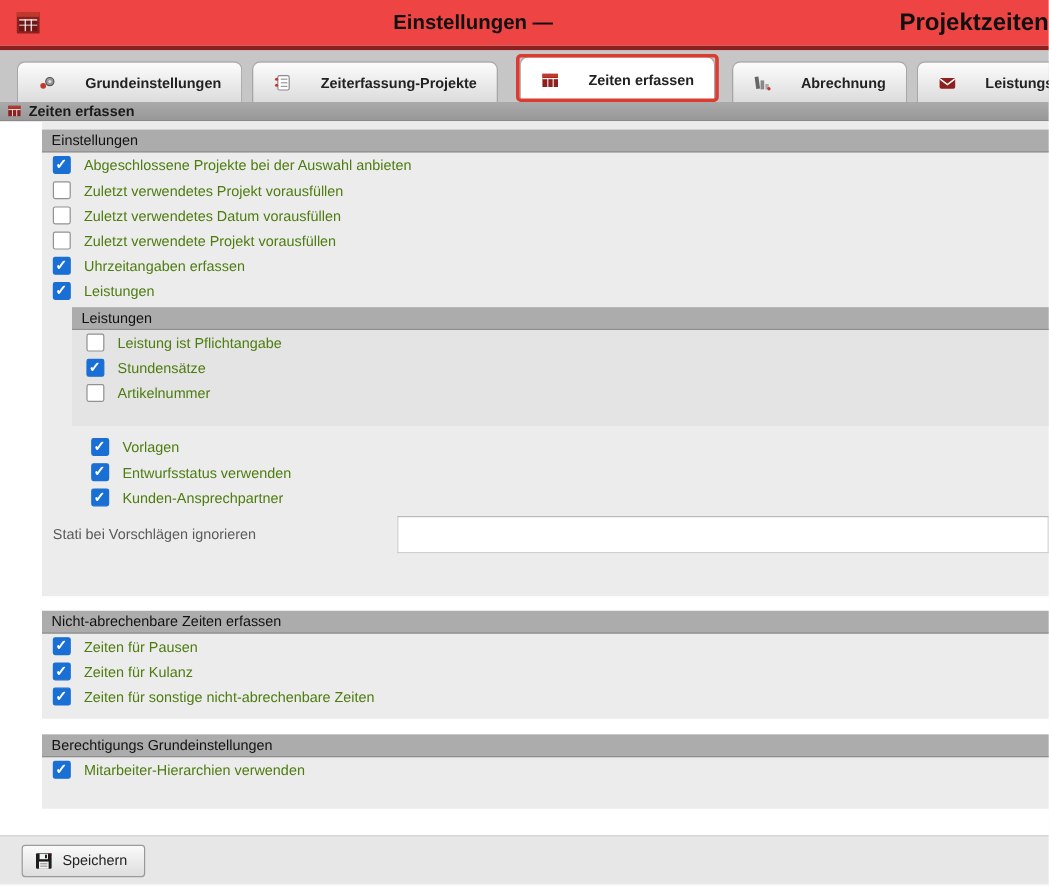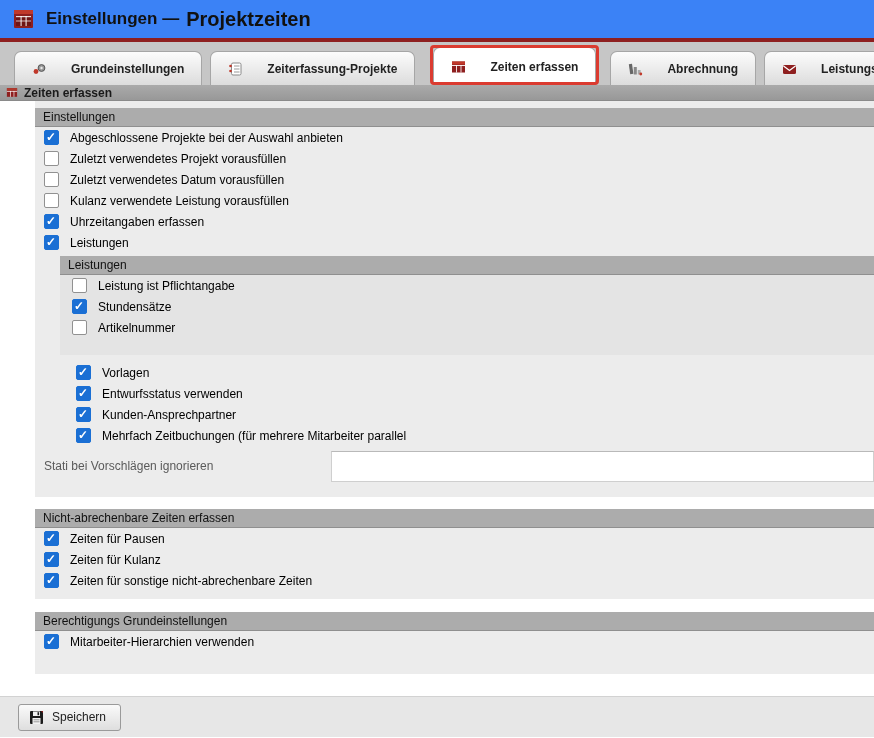--- a/index.html
+++ b/index.html
@@ -5,21 +5,21 @@
   * { box-sizing: border-box; margin: 0; padding: 0; }
   html,body { width: 874px; height: 738px; }
   body {
     font-family: "Liberation Sans", sans-serif;
     background: #ffffff;
     overflow: hidden;
     position: relative;
   }
 
   
-  .titlebar { height: 38px; display: flex; align-items: center; padding-left: 13px; background: #3b82f6; }
+  .titlebar { height: 38px; display: flex; align-items: center; padding-left: 13px; background: #ef4444; justify-content: space-between; }
   .app-icon { width: 21px; height: 20px; margin-right: 12px; flex: 0 0 auto; }
   .title-main { font-size: 17px; font-weight: bold; color: #111; }
   .title-sub  { font-size: 20px; font-weight: bold; color: #111; margin-left: 7px; }
 
   .redline { height: 4px; background: #8e1f1f; }
 
   
   .tabstrip {
     height: 43px; background: #c6c6c6;
     display: flex; align-items: flex-end; padding-left: 14px;
@@ -71,21 +71,21 @@
   .cb {
     width: 15px; height: 15px; border-radius: 2px; flex: 0 0 auto;
     position: relative; cursor: pointer;
   }
   .cb.unchecked { background: #fff; border: 1px solid #919191; }
   .cb.checked   { background: #1a6fd4; border: 1px solid #1a6fd4; }
   .cb.checked::after {
     content: "✓"; position: absolute; left: 1px; top: -1px;
     color: #fff; font-size: 12px; font-weight: bold; line-height: 15px;
   }
-  .lbl { font-size: 12px; color: #000000; }
+  .lbl { font-size: 12px; color: #4d7c0f; }
 
   .subpanel { margin: 3px 0 0 25px; background: #e4e4e4; padding-bottom: 17px; }
   .subpanel .row { padding-left: 12px; }
 
   .rows-2 { margin-top: 7px; margin-left: 32px; }
 
   .stati-row { display: flex; align-items: flex-start; margin-top: 5px; padding-left: 9px; }
   .stati-label { font-size: 12px; color: #5a5a5a; width: 287px; padding-top: 8px; flex: 0 0 auto; }
   .stati-input {
     flex: 1; height: 31px; background: #fff;
@@ -204,21 +204,21 @@
   <div class="row">
     <span class="cb unchecked"></span>
     <span class="lbl">Zuletzt verwendetes Projekt vorausfüllen</span>
   </div>
   <div class="row">
     <span class="cb unchecked"></span>
     <span class="lbl">Zuletzt verwendetes Datum vorausfüllen</span>
   </div>
   <div class="row">
     <span class="cb unchecked"></span>
-    <span class="lbl">Kulanz verwendete Leistung vorausfüllen</span>
+    <span class="lbl">Zuletzt verwendete Projekt vorausfüllen</span>
   </div>
   <div class="row">
     <span class="cb checked"></span>
     <span class="lbl">Uhrzeitangaben erfassen</span>
   </div>
   <div class="row">
     <span class="cb checked"></span>
     <span class="lbl">Leistungen</span>
   </div>
 
@@ -243,24 +243,20 @@
       <span class="cb checked"></span>
       <span class="lbl">Vorlagen</span>
     </div>
     <div class="row">
       <span class="cb checked"></span>
       <span class="lbl">Entwurfsstatus verwenden</span>
     </div>
     <div class="row">
       <span class="cb checked"></span>
       <span class="lbl">Kunden-Ansprechpartner</span>
-    </div>
-    <div class="row">
-      <span class="cb checked"></span>
-      <span class="lbl">Mehrfach Zeitbuchungen (für mehrere Mitarbeiter parallel</span>
     </div>
   </div>
 
   <div class="stati-row">
     <span class="stati-label">Stati bei Vorschlägen ignorieren</span>
     <input class="stati-input" type="text" value="" style="">
   </div>
 </div>
 
 <div class="gap gap-1"></div>

